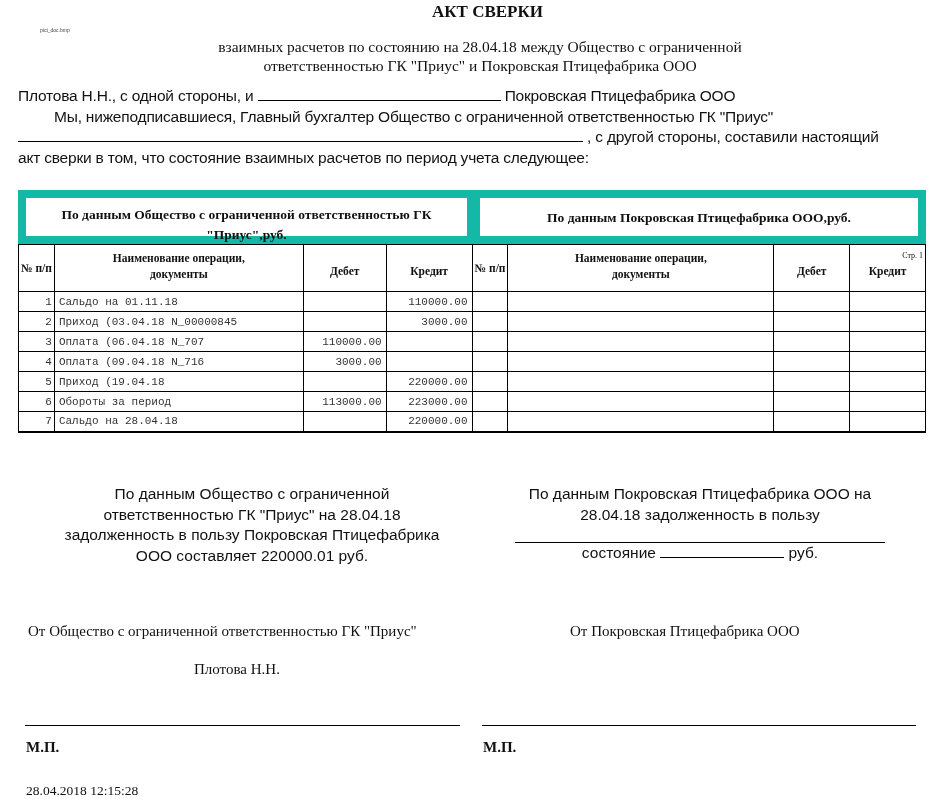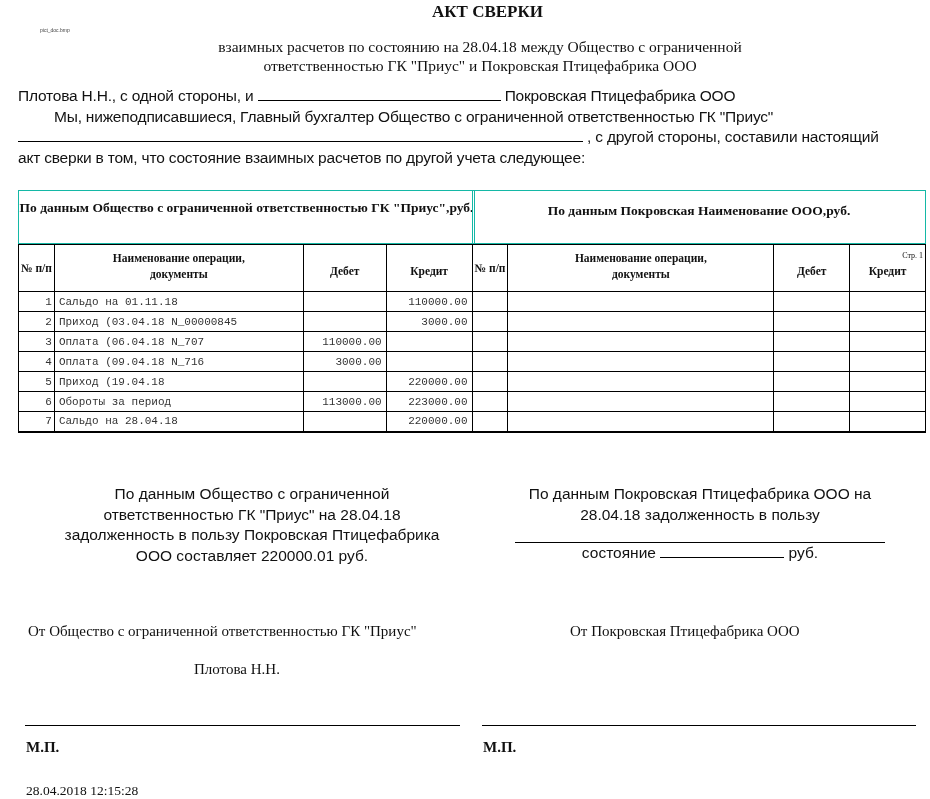--- a/index.html
+++ b/index.html
@@ -11,21 +11,21 @@
   #img-label { left:40px; top:27px; font-size:5px; color:#444; font-family:"Liberation Sans", sans-serif; }
   #doc-title { left:0; width:930px; top:2px; text-align:center; font-weight:bold; font-size:17px; padding-left:45px; box-sizing:border-box; }
   #doc-subtitle { left:180px; width:600px; top:22px; text-align:center; font-size:15.5px; line-height:19px;margin-top:15px; }
 
   #intro { left:18px; width:905px; top:86px; font-size:15.5px; line-height:20.5px; text-align:justify; letter-spacing:-0.2px; }
   #intro .ln { display:block; white-space:nowrap; }
   .uline { display:inline-block; border-bottom:1px solid #000; height:13px; vertical-align:baseline; }
 
   
   #tbl-wrap { left:18px; top:190px; width:908px; }
-  .head-box { position:absolute; top:0; height:54px; border:1px solid #14b8a6; box-sizing:border-box; font-weight:bold; font-size:13.5px; text-align:center; line-height:20px; padding-top:7px; }
+  .head-box { position:absolute; top:0; height:54px; border:8px solid #14b8a6; box-sizing:border-box; font-weight:bold; font-size:13.5px; text-align:center; line-height:20px; padding-top:7px; }
   #head-left { left:0; width:457px; }
   #head-right { left:454px; width:454px; padding-top:10px; }
 
   table.grid { position:absolute; top:54px; left:0; border-collapse:collapse; table-layout:fixed; }
   table.grid td { border:1px solid #000; padding:0; height:20px; box-sizing:border-box; }
   table.grid tr.hdr td { height:47px; font-family:"Liberation Serif", serif; font-weight:bold; font-size:11.5px; text-align:center; line-height:16px; vertical-align:middle; }
   table.grid tr.hdr td.low { vertical-align:bottom; padding-bottom:12px; }
   table.grid tr.row td { font-family:"Liberation Mono", monospace; font-size:11px; color:#333; white-space:nowrap; overflow:hidden; }
   td.num { text-align:right; padding-right:2px !important; }
   td.name { text-align:left; padding-left:4px !important; }
@@ -57,26 +57,26 @@
 <div class="abs serif" id="doc-title">АКТ СВЕРКИ</div>
 <div class="abs serif" id="doc-subtitle">
   <div>взаимных расчетов по состоянию на 28.04.18 между Общество с ограниченной</div>
   <div>ответственностью ГК "Приус" и Покровская Птицефабрика ООО</div>
 </div>
 
 <div class="abs sans" id="intro">
   <span class="ln"><span>Плотова Н.Н., с одной стороны, и</span> <span class="uline" style="width:243px;"></span> <span>Покровская Птицефабрика ООО</span></span>
   <span class="ln" style="padding-left:36px;">Мы, нижеподписавшиеся, Главный бухгалтер Общество с ограниченной ответственностью ГК "Приус"</span>
   <span class="ln"><span class="uline" style="width:565px;"></span> <span>, с другой стороны, составили настоящий</span></span>
-  <span class="ln">акт сверки в том, что состояние взаимных расчетов по другой учета следующее:</span>
+  <span class="ln">акт сверки в том, что состояние взаимных расчетов по период учета следующее:</span>
 </div>
 
 <div class="abs" id="tbl-wrap">
   <div class="head-box serif" id="head-left">По данным Общество с ограниченной ответственностью ГК "Приус",руб.</div>
-  <div class="head-box serif" id="head-right">По данным Покровская Наименование ООО,руб.</div>
+  <div class="head-box serif" id="head-right">По данным Покровская Птицефабрика ООО,руб.</div>
 
   <table class="grid">
     <colgroup>
       <col style="width:36px">
         <col style="width:249px">
         <col style="width:83px">
         <col style="width:86px">
       <col style="width:36px">
         <col style="width:266px">
         <col style="width:76px">

